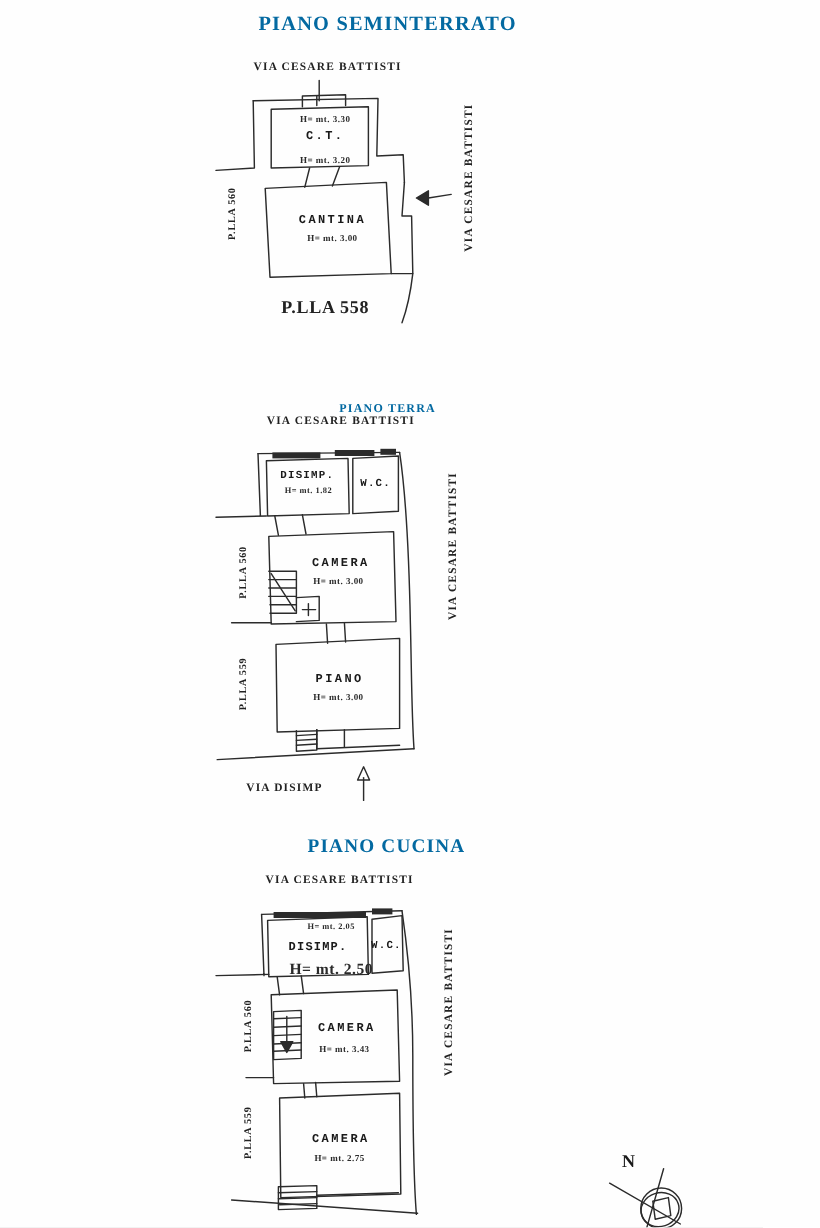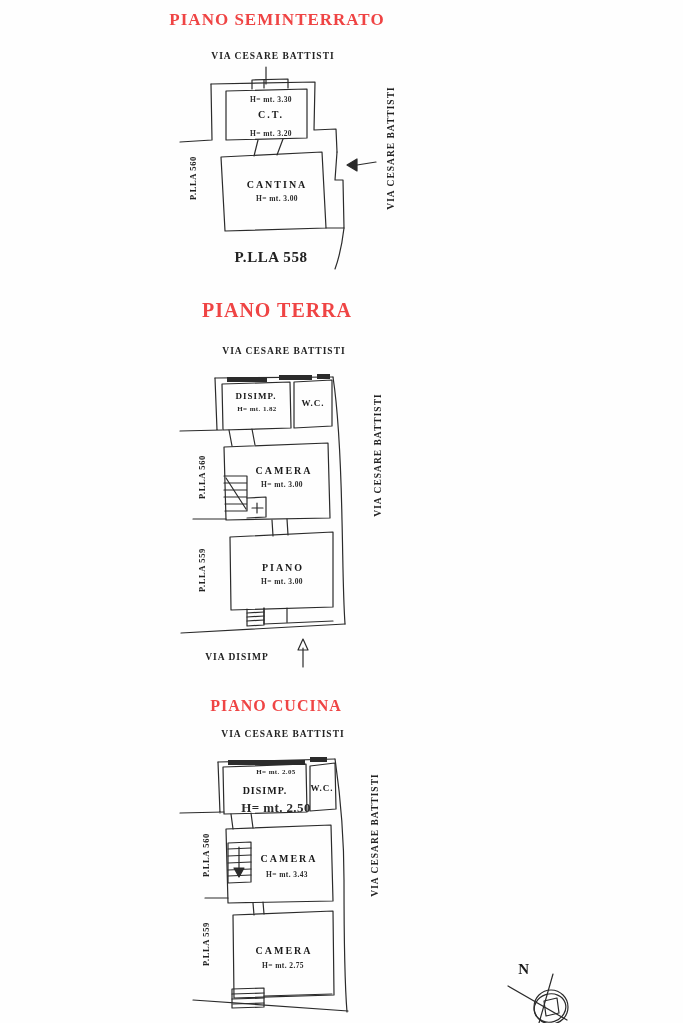--- a/index.html
+++ b/index.html
@@ -7,23 +7,23 @@
     position:relative;
     width:683px;height:1023px;
     margin:0 auto;
     background:#fefefe;
     overflow:hidden;
     font-family:"Liberation Serif", serif;
     color:#1e1e1e;
   }
   .lbl{position:absolute;white-space:nowrap;transform:translate(-50%,-50%);letter-spacing:.5px;}
   .lbl.vert{transform:translate(-50%,-50%) rotate(-90deg);}
-  .title{font-size:17px;font-weight:600;letter-spacing:1px;color:#ef4444;}
+  .title{font-size:17px;font-weight:600;letter-spacing:1px;color:#0369a1;margin-left:46px;}
   .street{font-size:9.5px;font-weight:600;letter-spacing:1px;color:#222;}
-  .room{font-size:10px;font-weight:600;letter-spacing:2px;color:#1a1a1a;}
+  .room{font-size:10px;font-weight:600;letter-spacing:2px;color:#1a1a1a;font-family:Liberation Mono, monospace;}
   .room.small{font-size:9px;letter-spacing:1px;}
   .meas{font-size:7.5px;font-weight:600;letter-spacing:.4px;color:#2a2a2a;}
   .parcel{font-size:8.5px;font-weight:600;letter-spacing:.6px;color:#222;}
   .north{font-size:15px;font-weight:600;color:#1a1a1a;}
   svg.lines{position:absolute;left:0;top:0;}
 </style>
 </head>
 <body>
 
 <div class="page">
@@ -126,21 +126,21 @@
   <div class="lbl street" style="left:273px;top:56px">VIA CESARE BATTISTI</div>
   <div class="lbl meas" style="left:271px;top:99px">H= mt. 3.30</div>
   <div class="lbl room" style="left:271px;top:114px">C.T.</div>
   <div class="lbl meas" style="left:271px;top:133px">H= mt. 3.20</div>
   <div class="lbl room" style="left:277px;top:184px">CANTINA</div>
   <div class="lbl meas" style="left:277px;top:198px">H= mt. 3.00</div>
   <div class="lbl parcel vert" style="left:193px;top:178px">P.LLA 560</div>
   <div class="lbl street vert" style="left:391px;top:148px">VIA CESARE BATTISTI</div>
   <div class="lbl parcel" style="left:271px;top:257px;font-size:15px">P.LLA 558</div>
 
-  <div class="lbl title" style="left:277px;top:310px;font-size:20px">PIANO TERRA</div>
+  <div class="lbl title" style="left:277px;top:341px;font-size:10px">PIANO TERRA</div>
   <div class="lbl street" style="left:284px;top:351px">VIA CESARE BATTISTI</div>
   <div class="lbl room small" style="left:256px;top:396px">DISIMP.</div>
   <div class="lbl meas" style="left:257px;top:409px;font-size:7px">H= mt. 1.82</div>
   <div class="lbl room small" style="left:313px;top:403px">W.C.</div>
   <div class="lbl room" style="left:284px;top:470px">CAMERA</div>
   <div class="lbl meas" style="left:282px;top:484px">H= mt. 3.00</div>
   <div class="lbl room" style="left:283px;top:567px">PIANO</div>
   <div class="lbl meas" style="left:282px;top:581px">H= mt. 3.00</div>
   <div class="lbl parcel vert" style="left:202px;top:477px">P.LLA 560</div>
   <div class="lbl parcel vert" style="left:202px;top:570px">P.LLA 559</div>

